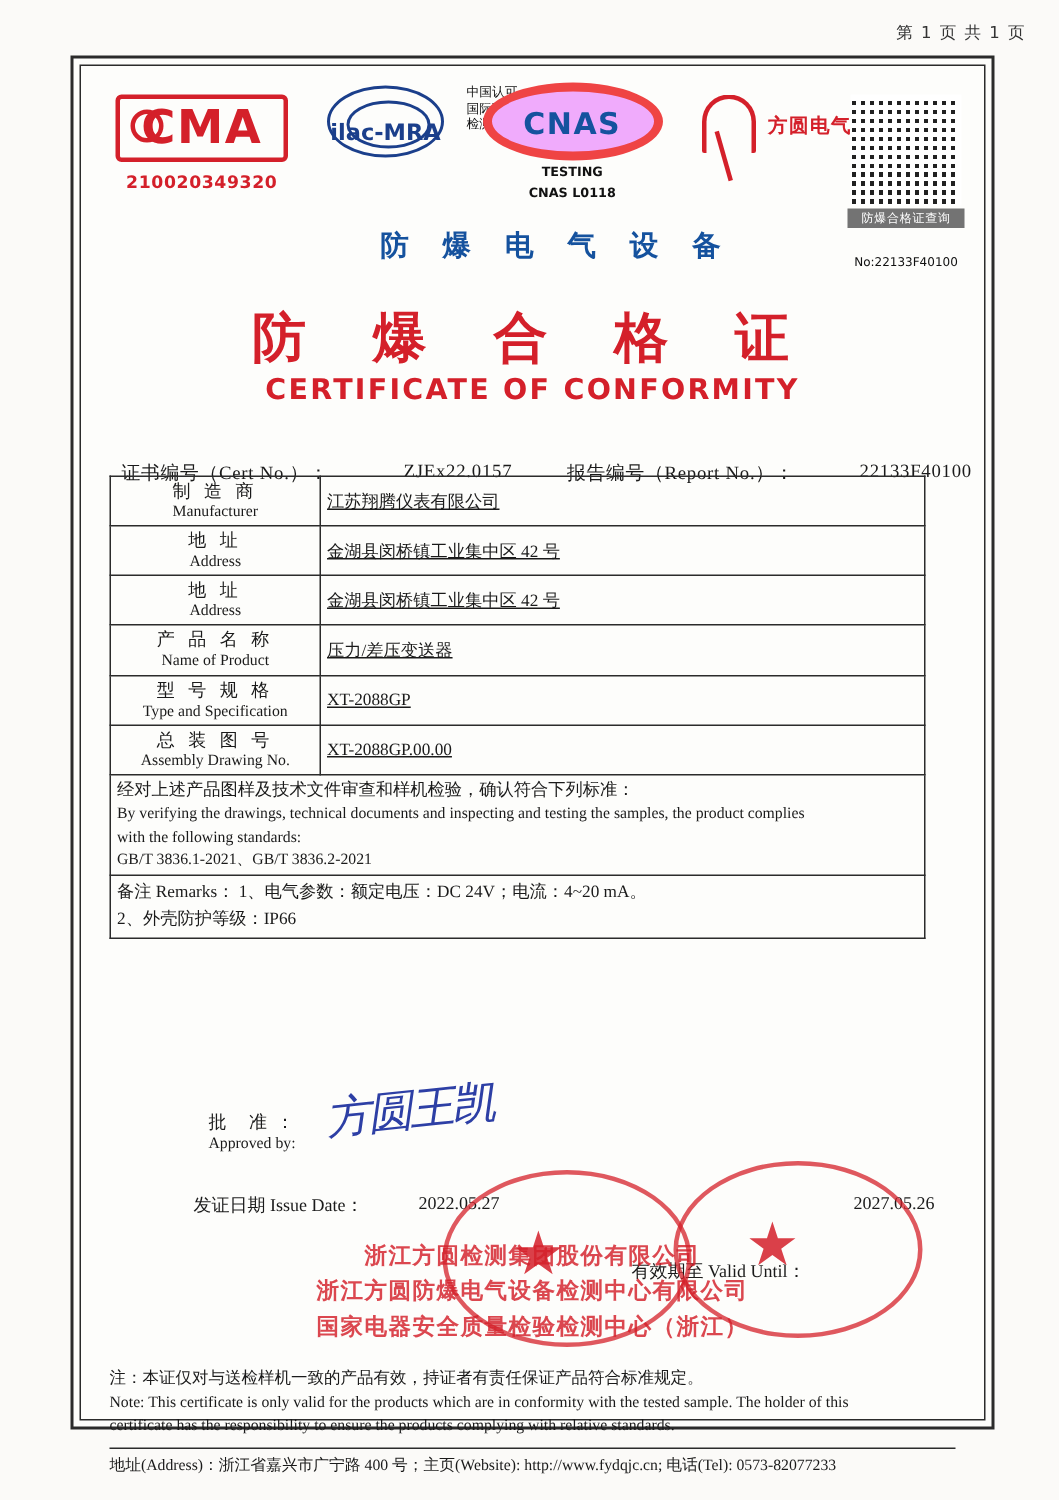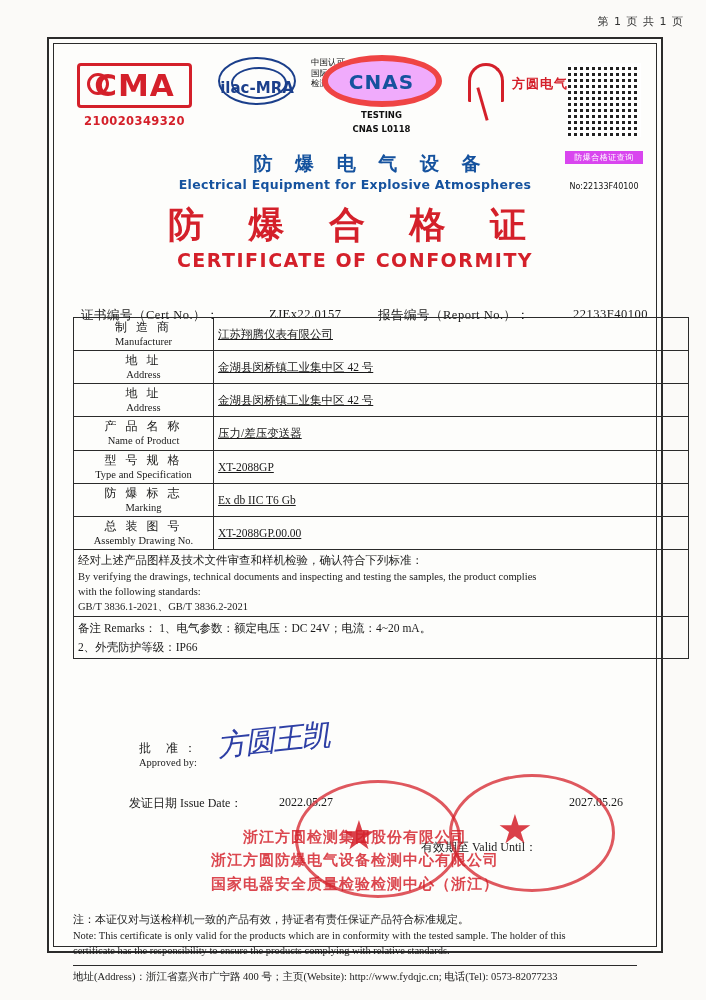--- a/index.html
+++ b/index.html
@@ -113,21 +113,21 @@
   }
   .qr-img{
     width:72px;height:72px;margin:0 auto;
     background:
       repeating-linear-gradient(90deg,#111 0 3px,#fff 3px 6px),
       repeating-linear-gradient(0deg,#111 0 3px,#fff 3px 6px);
     background-blend-mode:screen;
     border:1px solid #fff;
   }
   .qr-cap{
-    margin-top:14px;background:#d946ef;color:#fff;font-size:8px;padding:1px 0;
+    margin-top:2px;background:#737373;color:#fff;font-size:8px;padding:1px 0;
     font-family:Liberation Mono, monospace;letter-spacing:.5px;
   }
   .qr-no{font-size:8px;color:#111;font-family:"DejaVu Sans",sans-serif;margin-top:18px;}
 
   
   .t-cn{
     position:absolute;left:0;right:0;top:112px;text-align:center;
     color:#15529e;font-size:19px;font-weight:bold;letter-spacing:8px;
     font-family:"DejaVu Sans",sans-serif;
     padding-left:32px;
@@ -153,21 +153,21 @@
     position:absolute;left:24px;right:24px;top:268px;height:20px;
     font-size:12.5px;
   }
   .nums .cert{position:absolute;left:8px;top:0;letter-spacing:.5px;}
   .nums .certv{position:absolute;left:196px;top:0;letter-spacing:.5px;}
   .nums .rep{position:absolute;left:305px;top:0;letter-spacing:.5px;}
   .nums .repv{position:absolute;left:500px;top:0;letter-spacing:.5px;}
 
   
   table.main{
-    position:absolute;left:24px;top:278px;width:616px;
+    position:absolute;left:24px;top:278px;width:544px;
     border-collapse:collapse;
     table-layout:fixed;
     border-radius:26px;
   }
   table.main td{
     border:1px solid #2b2b2b;
     padding:2px 4px;
     vertical-align:middle;
     font-size:11.5px;
   }
@@ -279,21 +279,20 @@
       </div>
 
       <div class="qr">
         <div class="qr-img"></div>
         <div class="qr-cap">防爆合格证查询</div>
         <div class="qr-no">No:22133F40100</div>
       </div>
     </div>
 
     <div class="t-cn">防 爆 电 气 设 备</div>
-    <div class="t-en">Electrical Equipment for Explosive Atmospheres</div>
     <div class="big-cn">防 爆 合 格 证</div>
     <div class="big-en">CERTIFICATE OF CONFORMITY</div>
 
     <div class="nums">
       <span class="cert">证书编号（Cert No.）：</span>
       <span class="certv">ZJEx22.0157</span>
       <span class="rep">报告编号（Report No.）：</span>
       <span class="repv">22133F40100</span>
     </div>
 
@@ -326,27 +325,20 @@
           <span class="en">Name of Product</span>
         </td>
         <td class="val">压力/差压变送器</td>
       </tr>
       <tr>
         <td class="lab">
           <span class="cn">型 号 规 格</span>
           <span class="en">Type and Specification</span>
         </td>
         <td class="val">XT-2088GP</td>
-      </tr>
-      <tr>
-        <td class="lab">
-          <span class="cn">防 爆 标 志</span>
-          <span class="en">Marking</span>
-        </td>
-        <td class="val">Ex db IIC T6 Gb</td>
       </tr>
       <tr>
         <td class="lab">
           <span class="cn">总 装 图 号</span>
           <span class="en">Assembly Drawing No.</span>
         </td>
         <td class="val">XT-2088GP.00.00</td>
       </tr>
       <tr>
         <td class="block" colspan="2">

